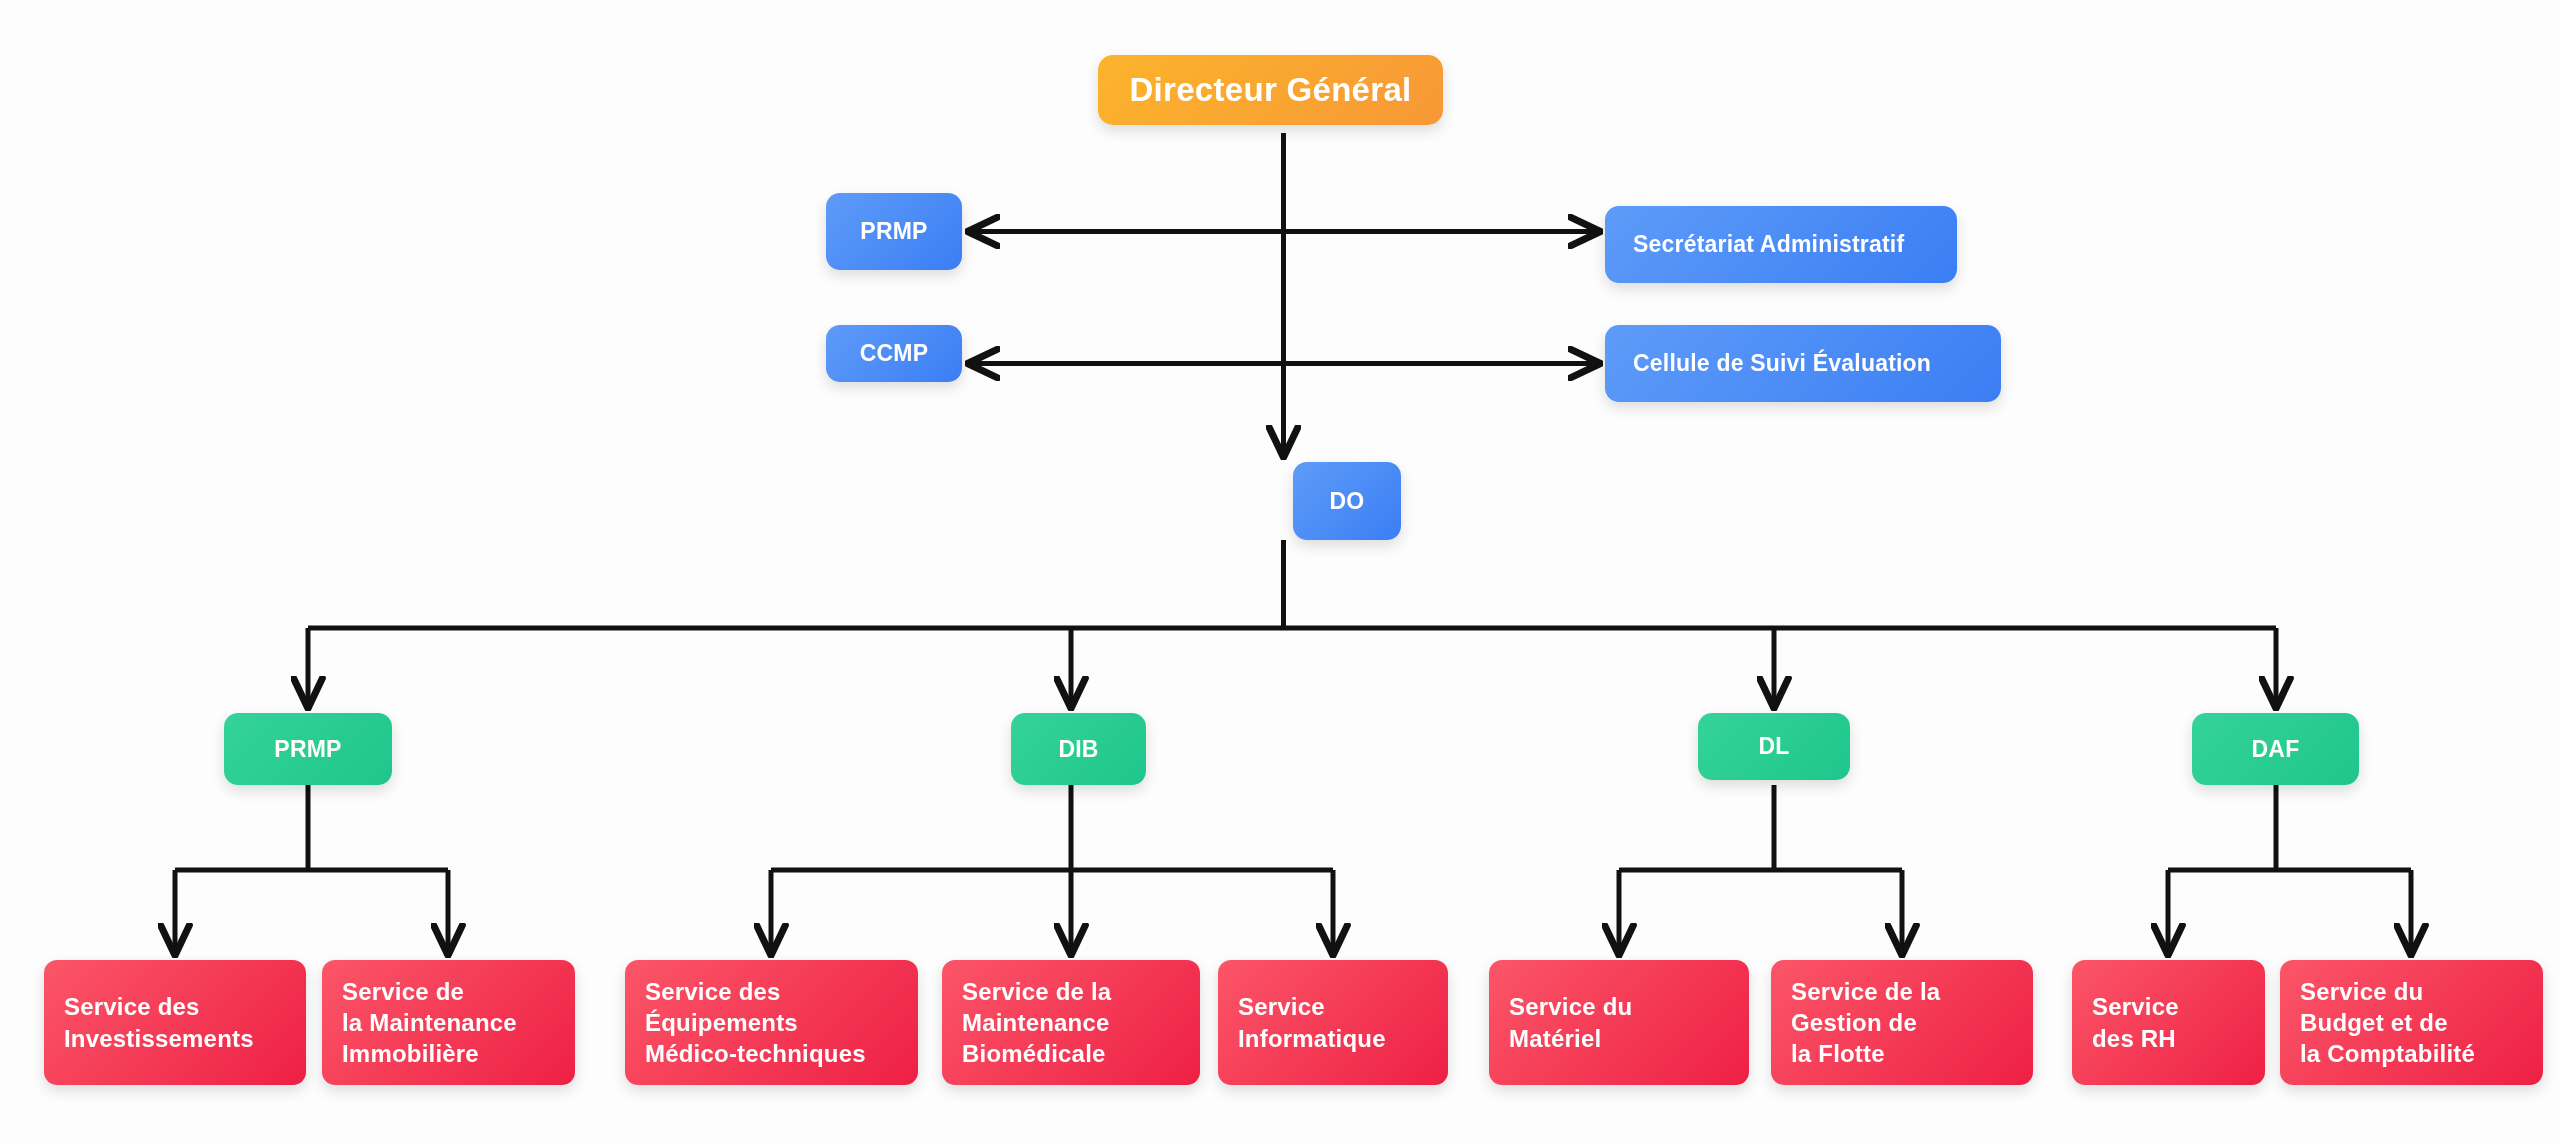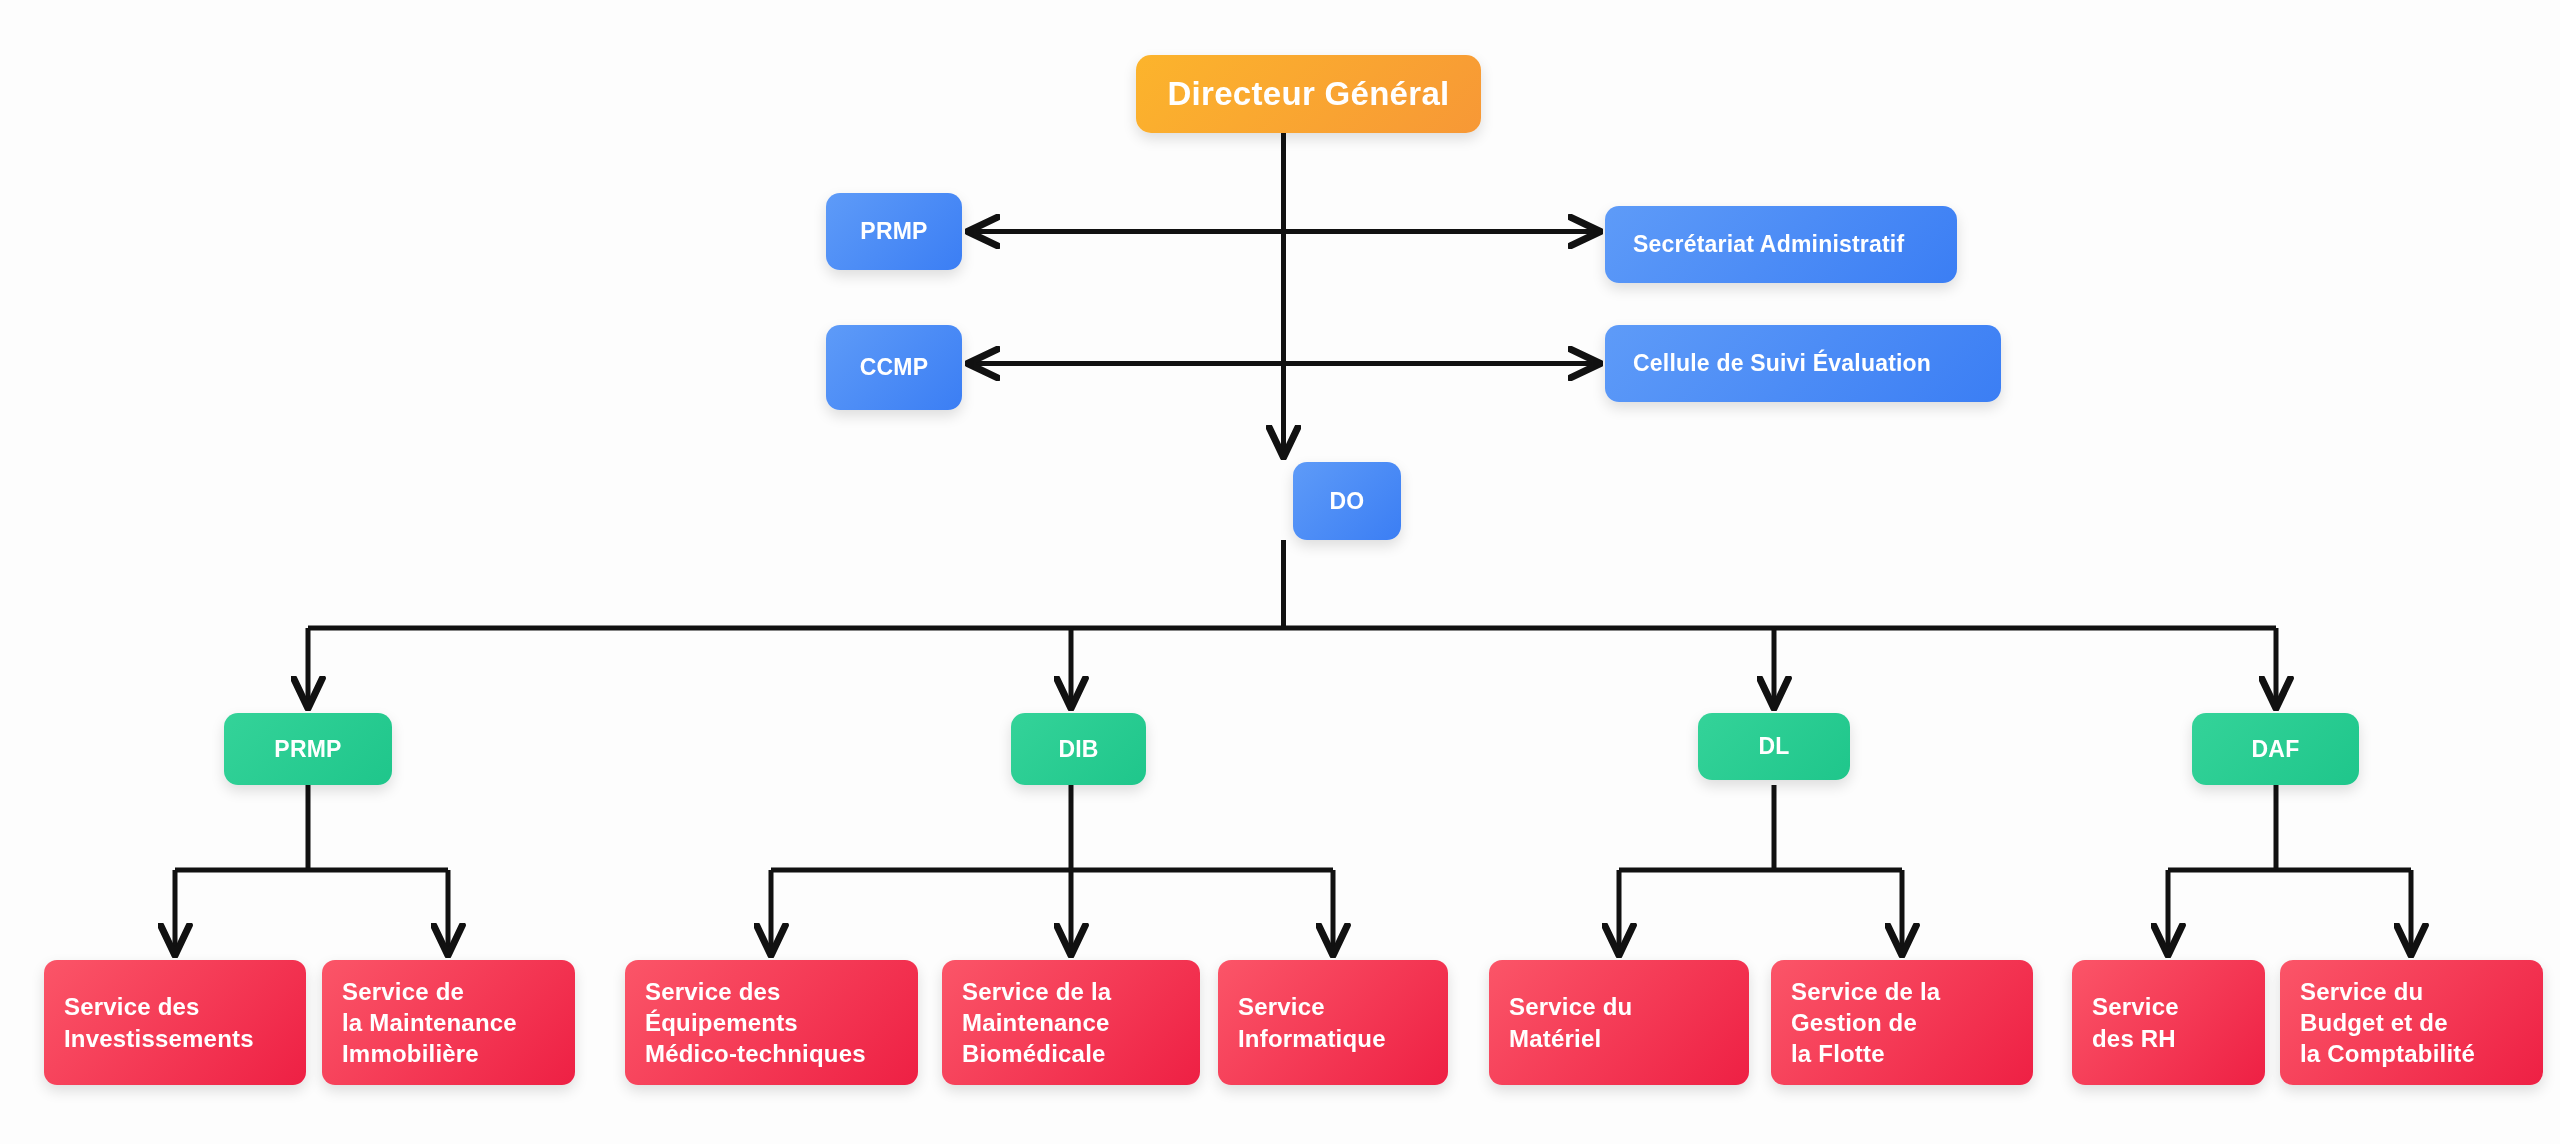--- a/index.html
+++ b/index.html
@@ -142,33 +142,33 @@
     <path d="M 1619 870 L 1902 870" fill="none" stroke="#111111" stroke-width="5"></path>
     <path d="M 1619 870 L 1619 953" fill="none" stroke="#111111" stroke-width="5" marker-end="url(#arrow)"></path>
     <path d="M 1902 870 L 1902 953" fill="none" stroke="#111111" stroke-width="5" marker-end="url(#arrow)"></path>
 
     <path d="M 2276 785 L 2276 870" fill="none" stroke="#111111" stroke-width="5"></path>
     <path d="M 2168 870 L 2411 870" fill="none" stroke="#111111" stroke-width="5"></path>
     <path d="M 2168 870 L 2168 953" fill="none" stroke="#111111" stroke-width="5" marker-end="url(#arrow)"></path>
     <path d="M 2411 870 L 2411 953" fill="none" stroke="#111111" stroke-width="5" marker-end="url(#arrow)"></path>
   </svg>
 
-  <div class="node root" style="left:1136px; top:55px; width:345px; height:78px;">
+  <div class="node root" style="left:1098px; top:55px; width:345px; height:70px;">
     <span class="node-label">Directeur Général</span>
   </div>
 
   <div class="node blue center" style="left:826px; top:193px; width:136px; height:77px;">
     <span class="node-label">PRMP</span>
   </div>
 
   <div class="node blue leftpad" style="left:1605px; top:193px; width:352px; height:77px;margin-top:13px;">
     <span class="node-label">Secrétariat Administratif</span>
   </div>
 
-  <div class="node blue center" style="left:826px; top:325px; width:136px; height:85px;">
+  <div class="node blue center" style="left:826px; top:325px; width:136px; height:57px;">
     <span class="node-label">CCMP</span>
   </div>
 
   <div class="node blue leftpad" style="left:1605px; top:325px; width:396px; height:77px;">
     <span class="node-label">Cellule de Suivi Évaluation</span>
   </div>
 
   <div class="node blue center" style="left:1293px; top:462px; width:108px; height:78px;">
     <span class="node-label">DO</span>
   </div>

